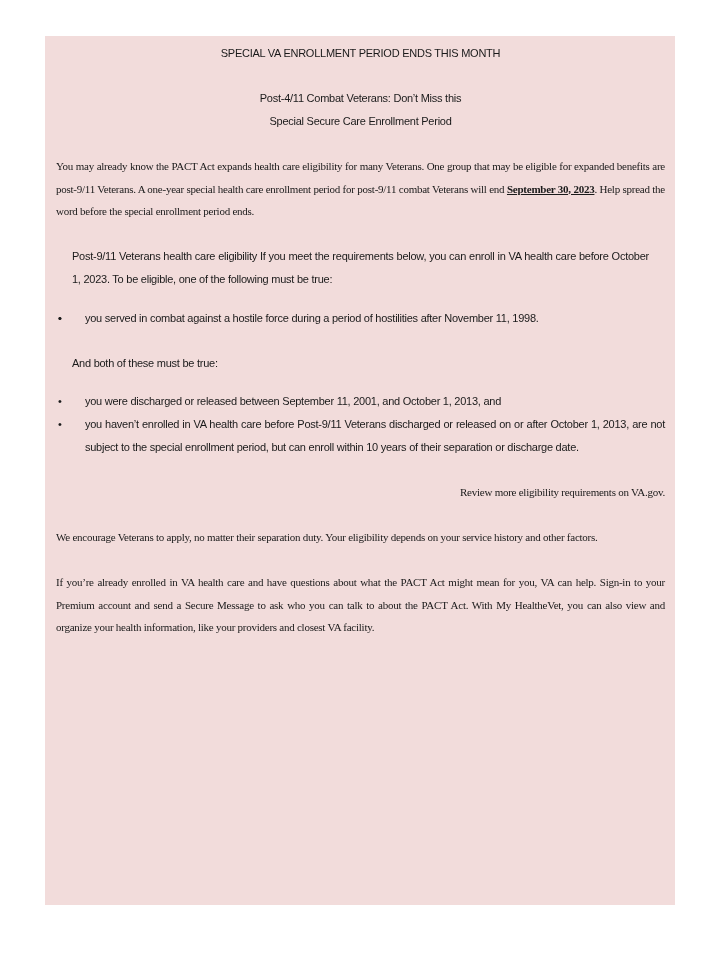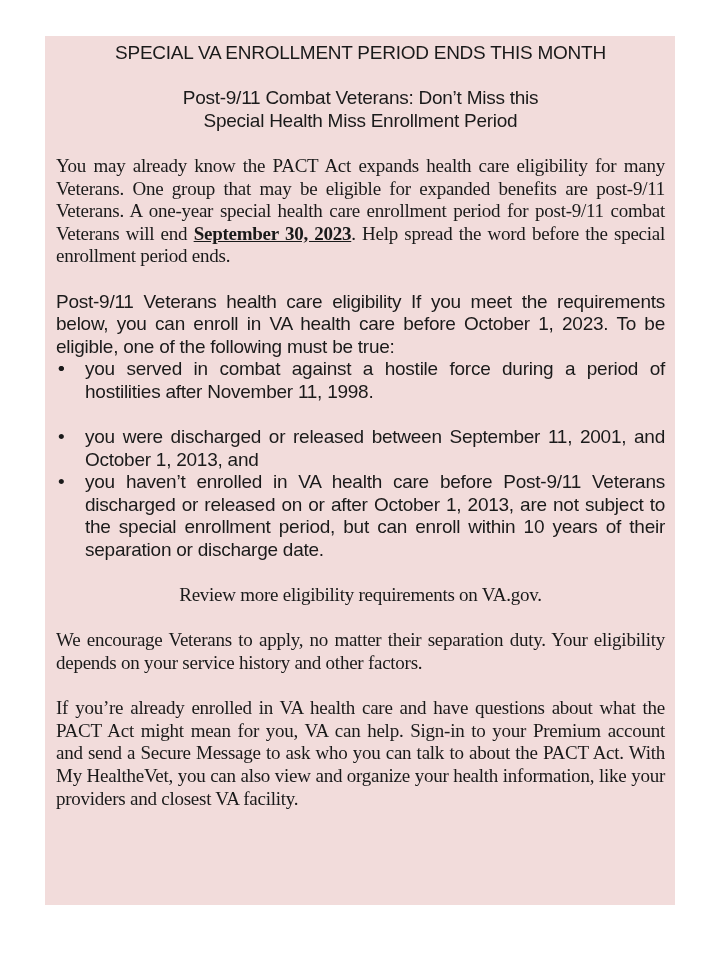--- a/index.html
+++ b/index.html
@@ -17,40 +17,40 @@
     position: absolute;
     left: 45px;
     top: 36px;
     width: 630px;
     height: 869px;
     background: #F2DCDB;
     box-sizing: border-box;
     padding: 6px 10px 0 11px;
     color: #1a1a1a;
     font-family: "Liberation Sans", sans-serif;
-    font-size: 19px;
+    font-size: 11px;
     line-height: 22.6px;
     letter-spacing: -0.25px;
   }
   .center {
     text-align: center;
   }
   .headline {
     margin: 0 0 22.6px 0;
   }
   .subhead {
     margin: 0 0 22.6px 0;
   }
   p {
     margin: 0 0 22.6px 0;
     text-align: justify;
     font-family: Liberation Serif, serif;
   }
   .intro-p {
-    margin: 0;
+    margin: 16px;
     text-align: justify;
   }
   .date-strong {
     font-weight: bold;
     text-decoration: underline;
   }
   ul.bullets {
     list-style: none;
     margin: 0 0 22.6px 0;
     padding: 0;
@@ -67,47 +67,48 @@
   }
 </style>
 </head>
 <body>
 
 <div class="flyer">
 
   <div class="center headline">SPECIAL VA ENROLLMENT PERIOD ENDS THIS MONTH</div>
 
   <div class="center subhead">
-    <div>Post-9/11 Combat Veterans:  Don’t Miss this</div>
-    <div>Special Health Miss Enrollment Period</div>
+    <div>Post-4/11 Combat Veterans:  Don’t Miss this</div>
+    <div>Special Secure Care Enrollment Period</div>
   </div>
 
   <p><span>You may already know the PACT Act expands health care eligibility for many Veterans. One group that may be eligible for expanded benefits are post-9/11 Veterans. A one-year special health care enrollment period for post-9/11 combat Veterans will end </span><span class="date-strong">September 30, 2023</span><span>. Help spread the word before the special enrollment period ends.</span></p>
 
   <div class="intro-p">Post-9/11 Veterans health care eligibility If you meet the requirements below, you can enroll in VA health care before October 1, 2023. To be eligible, one of the following must be true:</div>
   <ul class="bullets">
     <li>
       <span class="bullet-dot">•</span>
     </li>
     <li>
       <span class="bullet-dot">•</span>
       <span>you served in combat against a hostile force during a period of hostilities after November 11, 1998.</span>
     </li>
   </ul>
 
+  <div class="intro-p">And both of these must be true:</div>
   <ul class="bullets">
     <li>
       <span class="bullet-dot">•</span>
       <span>you were discharged or released between September 11, 2001, and October 1, 2013, and</span>
     </li>
     <li>
       <span class="bullet-dot">•</span>
       <span>you haven’t enrolled in VA health care before Post-9/11 Veterans discharged or released on or after October 1, 2013, are not subject to the special enrollment period, but can enroll within 10 years of their separation or discharge date.</span>
     </li>
   </ul>
 
-  <p style="text-align:center;">Review more eligibility  requirements on VA.gov.</p>
+  <p style="text-align:right;">Review more eligibility  requirements on VA.gov.</p>
 
   <p>We encourage Veterans to apply, no matter their separation duty. Your eligibility depends on your service history and other factors.</p>
 
   <p>If you’re already enrolled in VA health care and have questions about what the PACT Act might mean for you, VA can help. Sign-in to your Premium account and send a Secure Message to ask who you can talk to about the PACT Act. With My HealtheVet, you can also view and organize your health information, like your providers and closest VA facility.</p>
 
 </div>
 
 </body></html>

